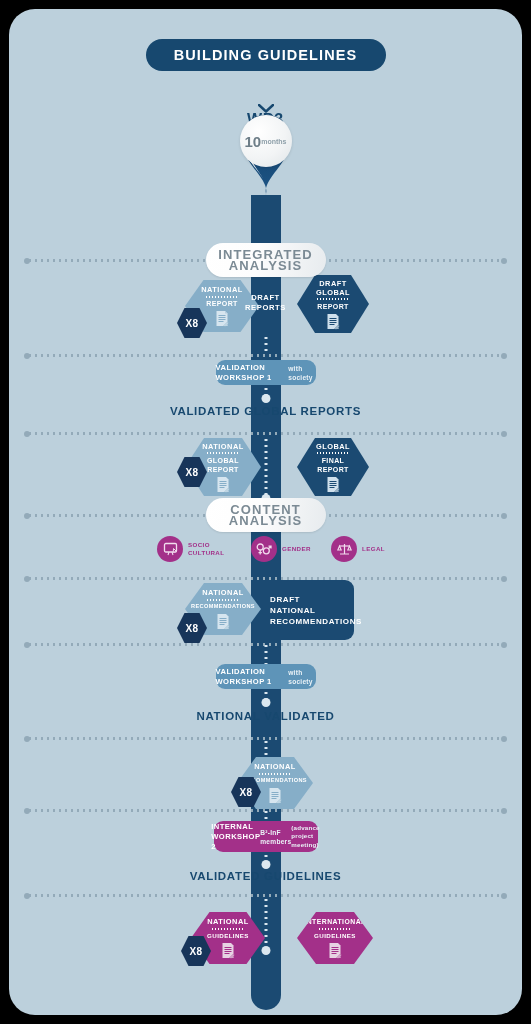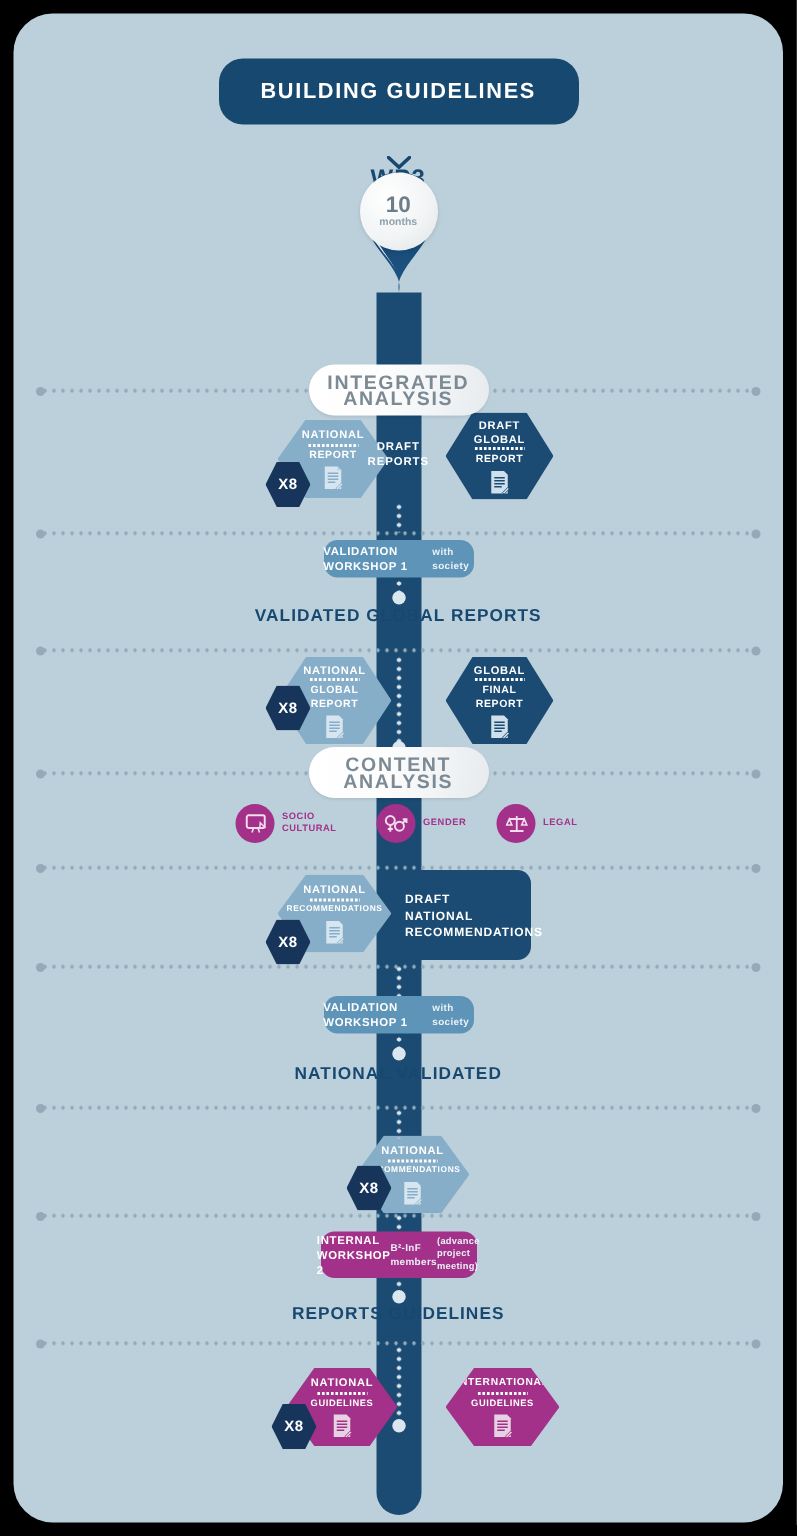--- a/index.html
+++ b/index.html
@@ -8,36 +8,36 @@
   #card{position:absolute;left:9px;top:9px;width:513px;height:1006px;
         background:#bcd0dc;border-radius:26px;overflow:hidden;}
 
   
   .spine{position:absolute;left:50%;transform:translateX(-50%);
          background:#1b4a72;width:30px;}
   #spine-main{top:186px;height:815px;border-radius:0 0 15px 15px;}
 
   
   #title-pill{position:absolute;left:50%;transform:translateX(-50%);top:30px;
-      width:240px;height:44px;background:#17486f;border-radius:16px;
+      width:240px;height:32px;background:#17486f;border-radius:16px;
       display:flex;align-items:center;justify-content:center;}
   #title-pill span{color:#fff;font-size:14.5px;font-weight:bold;letter-spacing:1.1px;}
   #wp3{position:absolute;left:50%;transform:translateX(-50%);top:74px;
        color:#17486f;font-size:16px;font-weight:bold;letter-spacing:.8px;margin-top:28px;}
   #wp3-chev{position:absolute;left:50%;top:95px;width:16px;height:9px;
       transform:translateX(-50%);}
   #wp3-chev svg{display:block;}
 
   
   #hour{position:absolute;left:50%;transform:translateX(-50%);top:104px;
         width:58px;height:130px;}
   #months{position:absolute;left:50%;transform:translateX(-50%);top:106px;
       width:52px;height:52px;border-radius:50%;
       background:radial-gradient(circle at 36% 32%,#ffffff 0%,#f2f4f5 55%,#dfe4e7 100%);
-      display:flex;flex-direction:column;align-items:center;justify-content:center;
+      display:flex;flex-direction:row;align-items:center;justify-content:center;
       box-shadow:0 1px 3px rgba(0,0,0,.12);}
   #months .n{color:#6e7e88;font-size:15px;font-weight:bold;line-height:15px;}
   #months .m{color:#8fa0aa;font-size:7px;font-weight:bold;line-height:9px;}
 
   
   .divider{position:absolute;left:18px;right:18px;height:3px;
      background-image:radial-gradient(circle,#93aab9 1.2px,transparent 1.4px);
      background-size:6px 3px;background-repeat:repeat-x;background-position:left center;}
   .divider::before,.divider::after{content:"";position:absolute;top:-1.5px;
      width:6px;height:6px;border-radius:50%;background:#93aab9;}
@@ -351,21 +351,21 @@
   <div class="vdot" style="top:800px;height:14px;"></div>
 
   <div class="wspill ws-mag" style="top:812px;width:104px;height:31px;">
     <div class="l1">INTERNAL WORKSHOP 2</div>
     <div class="l2">B²-InF members</div>
     <div class="l3">(advance project meeting)</div>
   </div>
   <div class="vdot" style="top:844px;height:10px;"></div>
   <div class="vpin" style="top:851px;"></div>
 
-  <div class="sechead" style="top:861px;">REPORTS GUIDELINES</div>
+  <div class="sechead" style="top:861px;">VALIDATED GUIDELINES</div>
 
   <div class="divider" style="top:885px;"></div>
 
   <div class="hex hex-mag" style="left:182px;top:903px;width:74px;height:52px;">
     <div class="t1">NATIONAL</div>
     <div class="sep"></div>
     <div class="t2" style="font-size:6.2px;">GUIDELINES</div>
     <svg class="docicon" viewBox="0 0 14 17">
       <path d="M1.5 1 H10 L12.5 3.5 V16 H1.5 Z" fill="#e7d2e3"></path>
       <g stroke="#a33089" stroke-width="1">

